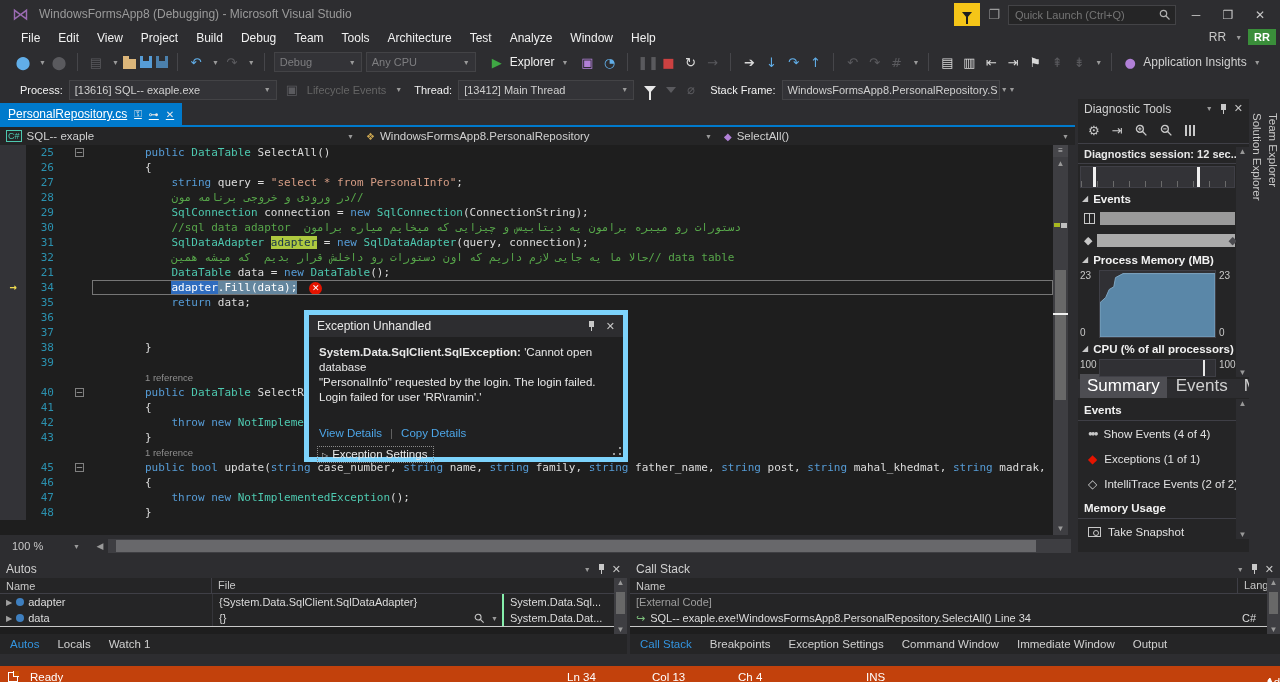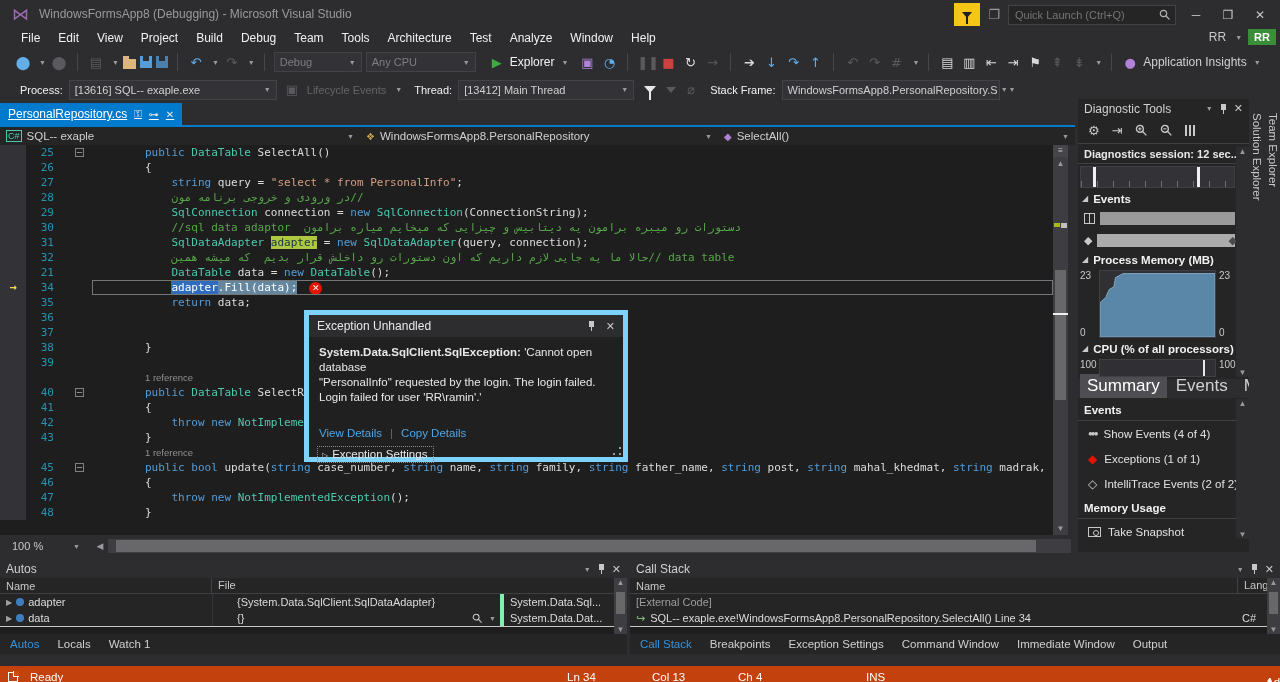--- a/index.html
+++ b/index.html
@@ -159,21 +159,21 @@
   
   .panel{background:#252526;position:absolute;top:560px;height:94px}
   #autos{left:0;width:627px}
   #callstack{left:630px;width:650px}
   .p-title{height:18px;display:flex;align-items:center;padding:0 6px;gap:6px;font-size:12px;color:#D0D0D0;background:#2D2D30}
   .p-title .sp{flex:1}
   .grid-hdr{height:16px;display:flex;color:#C8C8C8;font-size:11px;border-bottom:1px solid #3F3F46;background:#252526}
   .grid-hdr span{padding:1px 6px;border-right:1px solid #3F3F46}
   .grid-row{height:16px;display:flex;font-size:11px;color:#DCDCDC;align-items:center;background:#252526}
   .col-name{width:212px;display:flex;align-items:center;gap:4px;padding-left:6px;overflow:hidden;white-space:nowrap}
-  .col-value{width:292px;padding-left:24px;overflow:hidden;white-space:nowrap;display:flex;align-items:center;justify-content:flex-start;border-left:1px solid #35353A;border-right:4px solid #86efac;align-self:stretch}
+  .col-value{width:292px;padding-left:6px;overflow:hidden;white-space:nowrap;display:flex;align-items:center;justify-content:flex-start;border-left:1px solid #35353A;border-right:2px solid #86efac;align-self:stretch}
   .col-type{flex:1;padding-left:6px;overflow:hidden;white-space:nowrap}
   .expander{color:#A0A0A0;font-size:8px}
   .var-icon{width:8px;height:8px;border-radius:50%;background:#3E7FBF;display:inline-block}
   .val-icons{margin-left:auto;display:flex;align-items:center;gap:3px;padding-right:4px}
   .sliver{height:8px;background:#1E1E1E;border-top:1px solid #C8C8C8;overflow:hidden}
   .p-tabs{position:absolute;left:0;bottom:0;height:20px;display:flex;align-items:center;gap:2px;padding-left:2px}
   .p-tab{padding:2px 8px;font-size:11.5px;color:#D0D0D0}
   .p-tab.active{color:#3394DF;background:#252526}
   .cs-name{flex:1;display:flex;align-items:center;gap:5px;padding-left:6px;overflow:hidden;white-space:nowrap}
   .cs-lang{width:42px;padding-left:4px}

